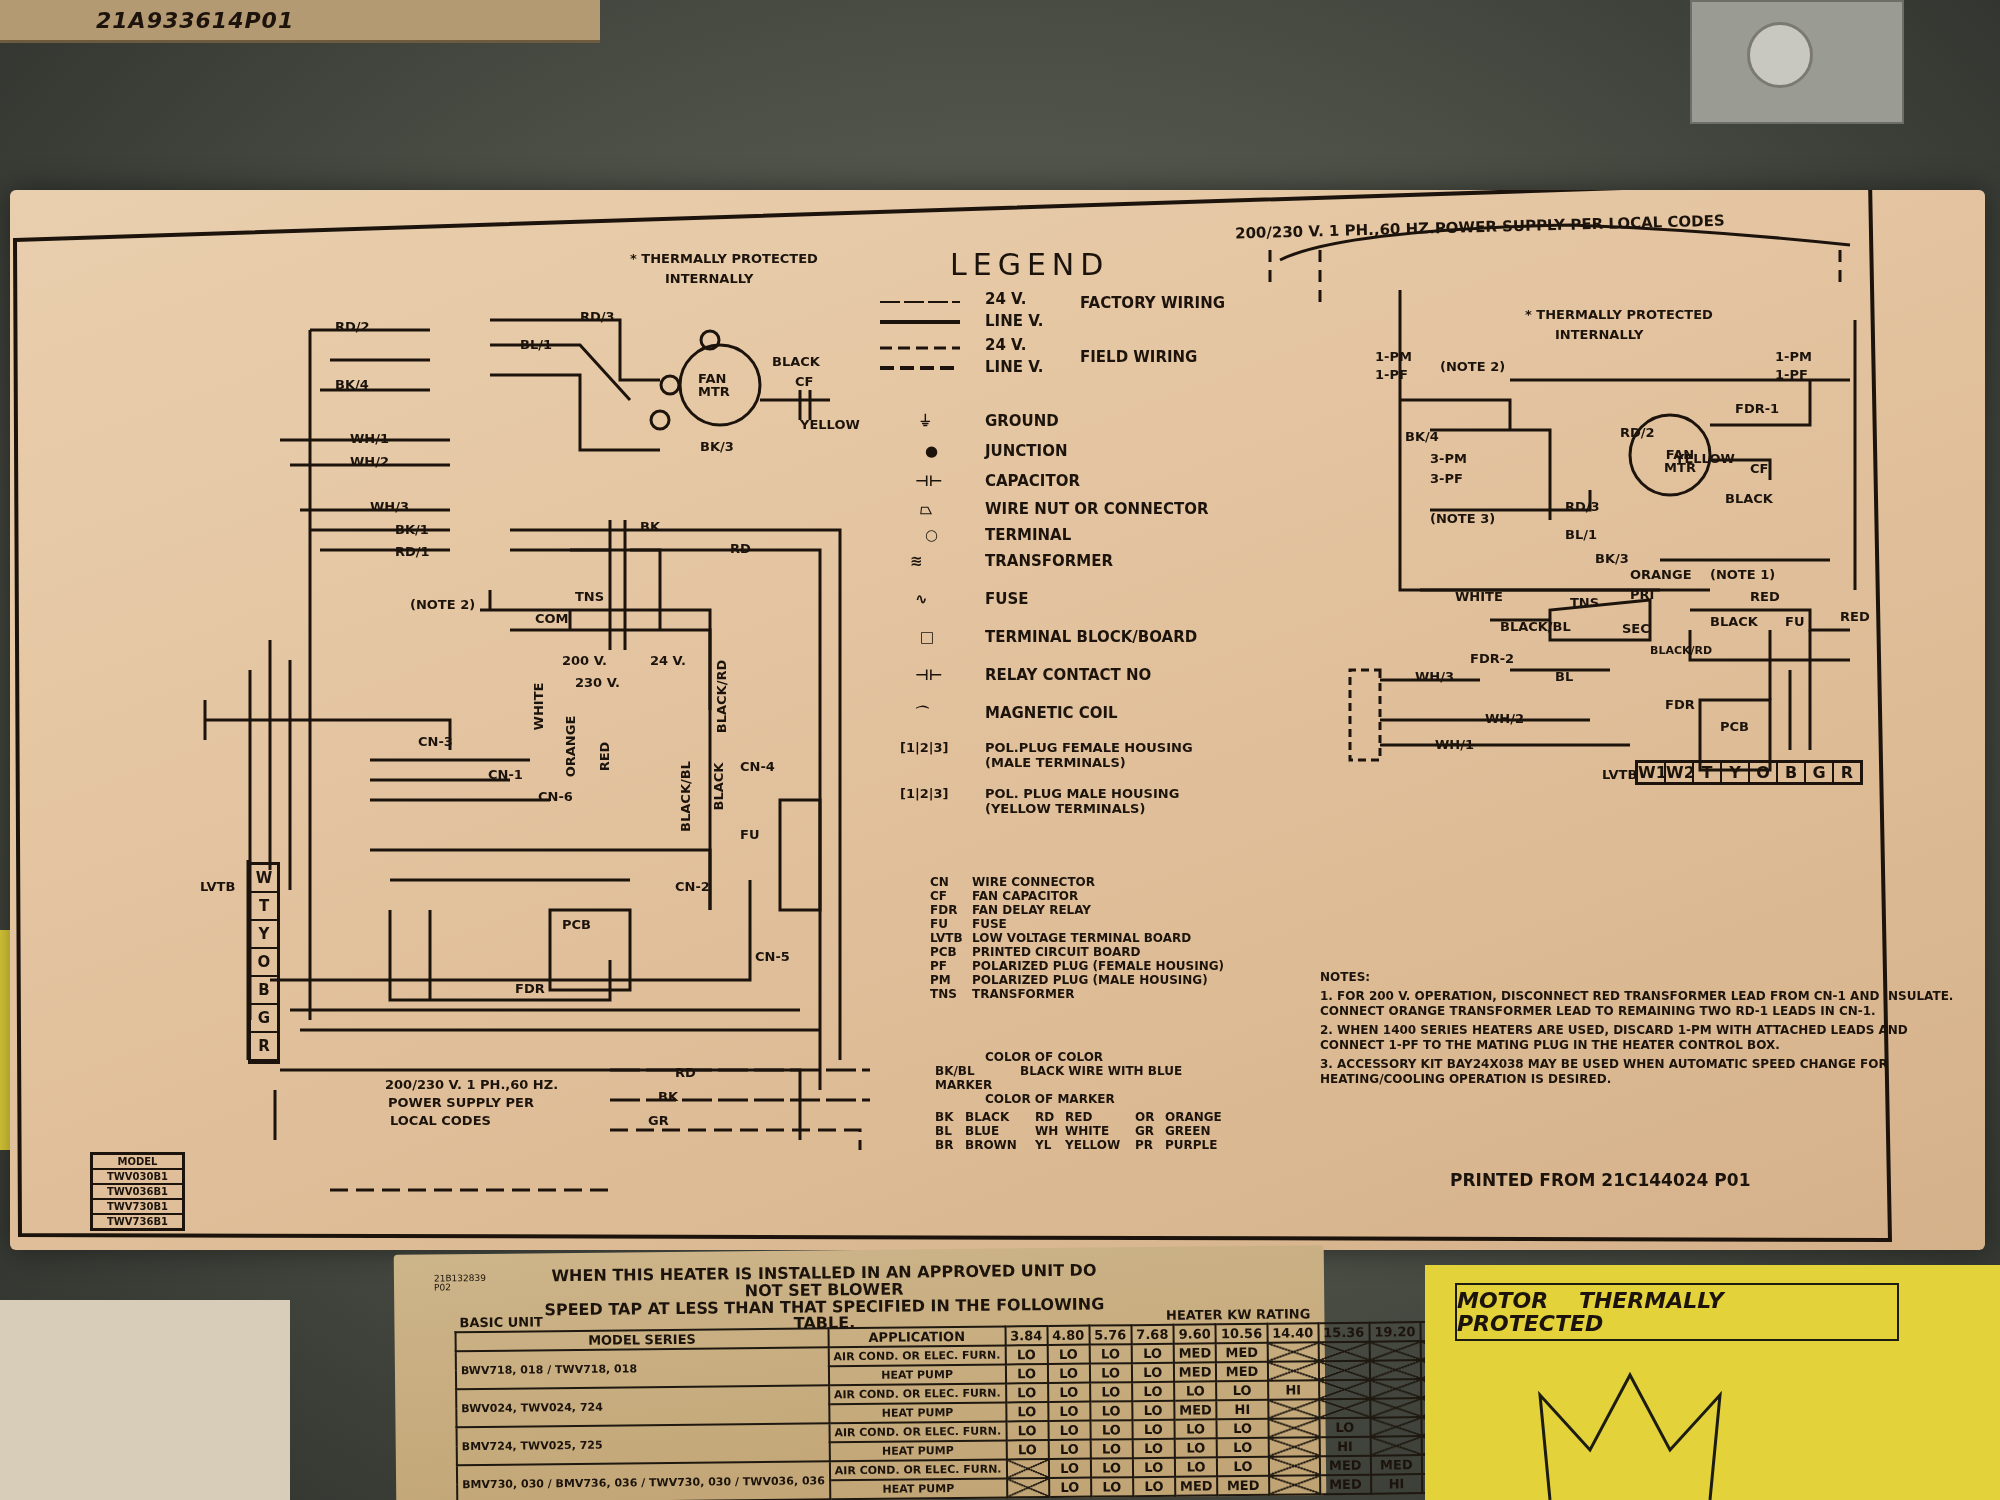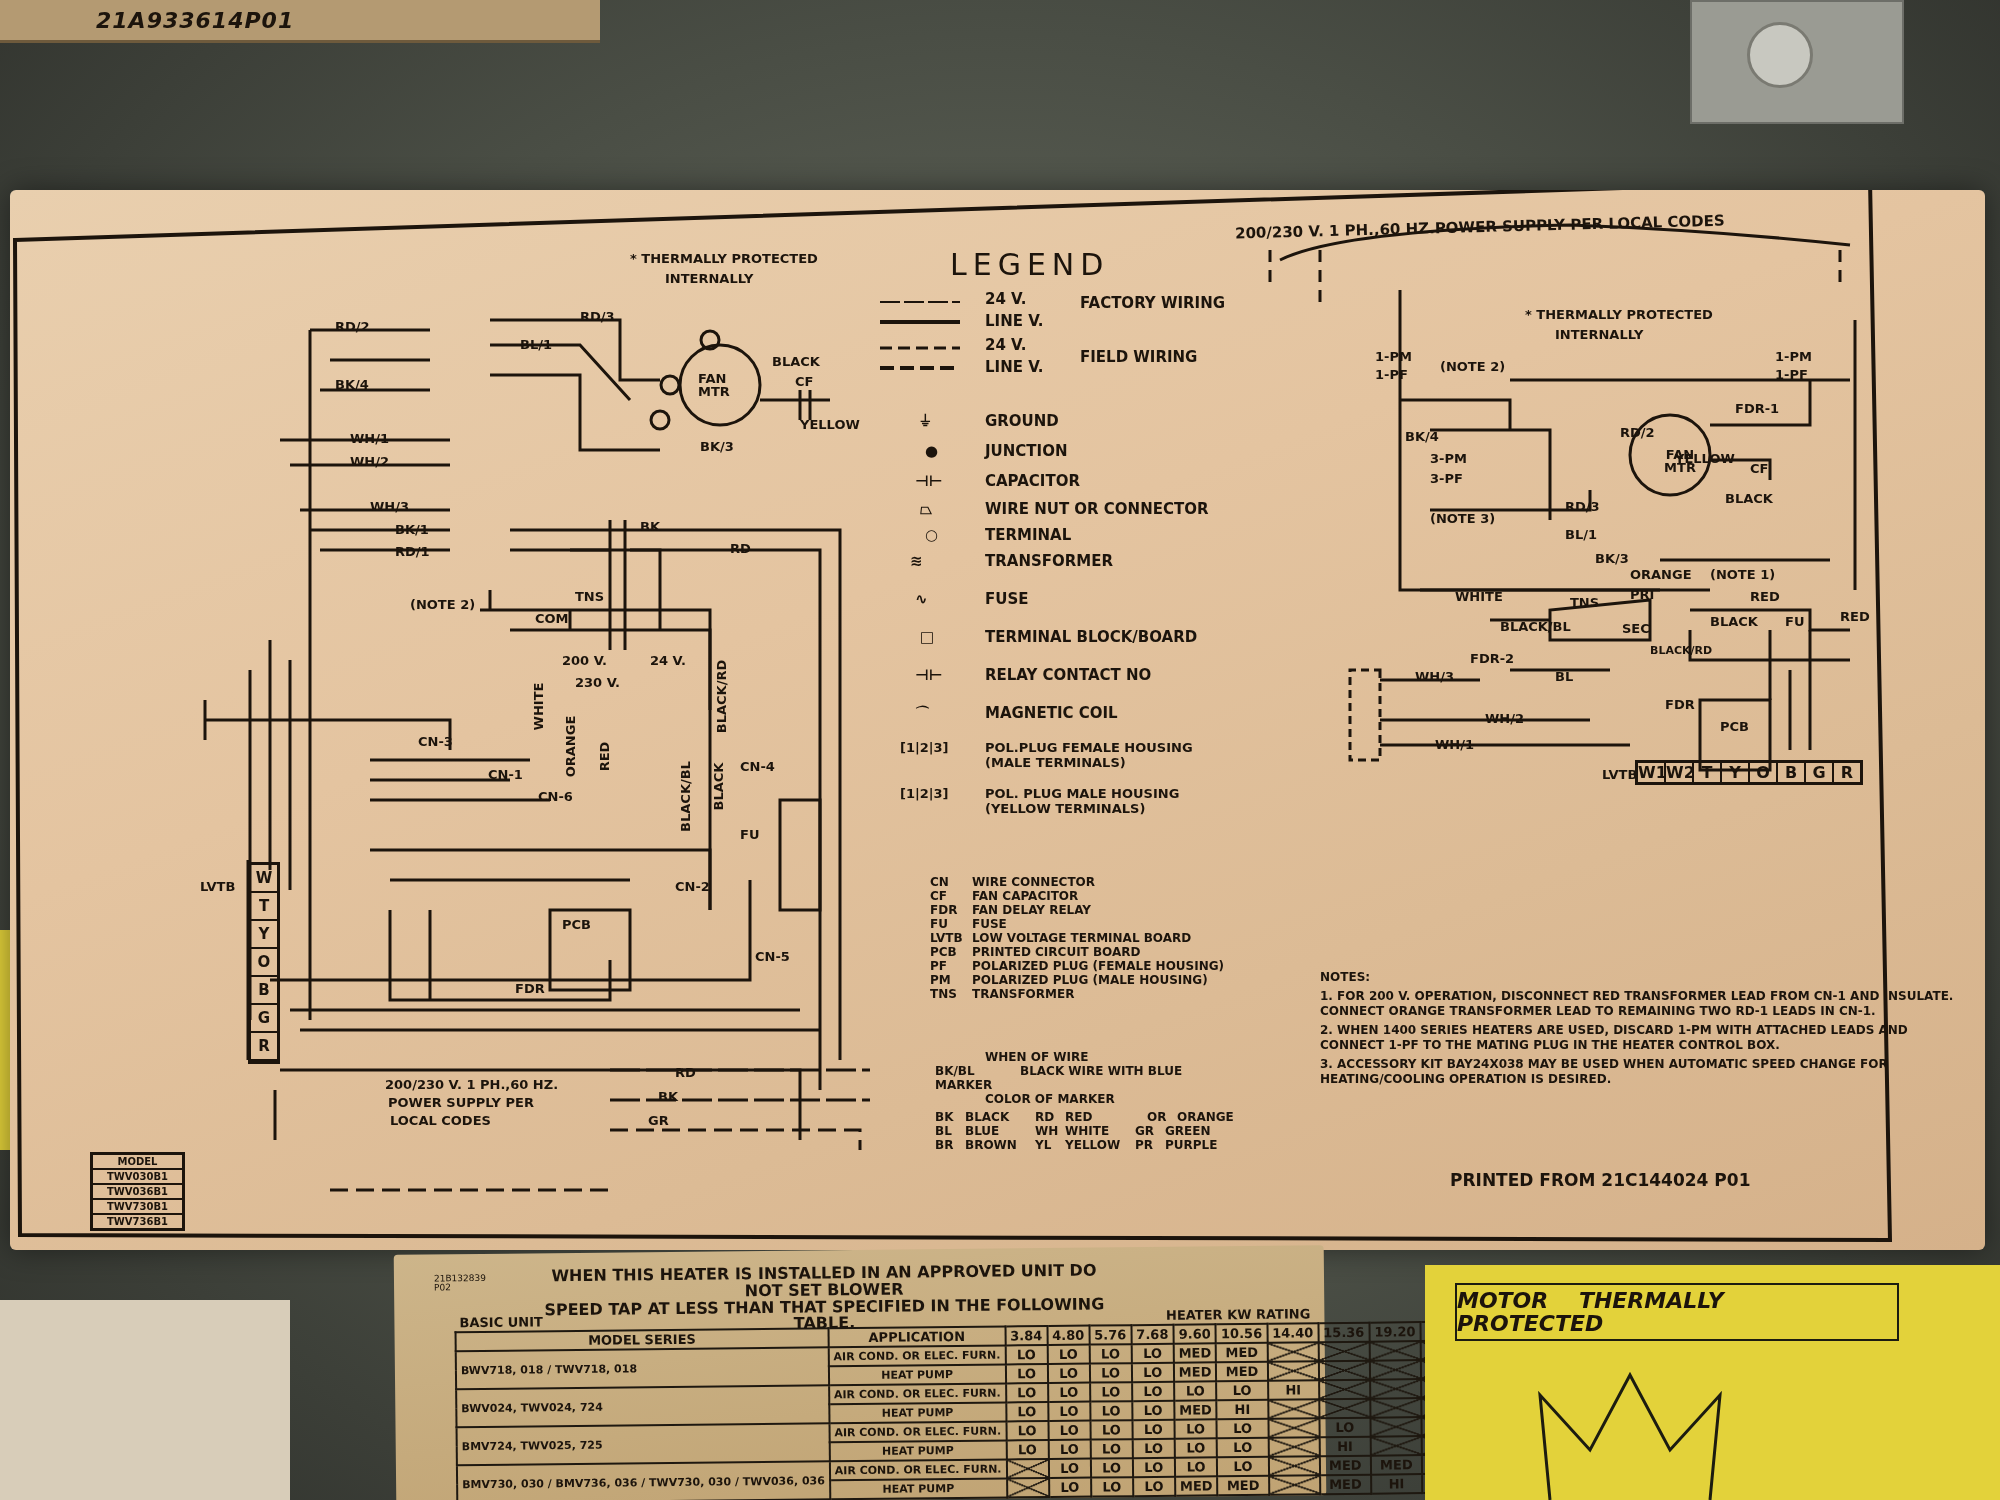--- a/index.html
+++ b/index.html
@@ -210,27 +210,27 @@
     <div><span style="display:inline-block;width:42px;">FDR</span><span>FAN DELAY RELAY</span></div>
     <div><span style="display:inline-block;width:42px;">FU</span><span>FUSE</span></div>
     <div><span style="display:inline-block;width:42px;">LVTB</span><span>LOW VOLTAGE TERMINAL BOARD</span></div>
     <div><span style="display:inline-block;width:42px;">PCB</span><span>PRINTED CIRCUIT BOARD</span></div>
     <div><span style="display:inline-block;width:42px;">PF</span><span>POLARIZED PLUG (FEMALE HOUSING)</span></div>
     <div><span style="display:inline-block;width:42px;">PM</span><span>POLARIZED PLUG (MALE HOUSING)</span></div>
     <div><span style="display:inline-block;width:42px;">TNS</span><span>TRANSFORMER</span></div>
   </div>
 
   <div class="abbrev" style="left:925px;top:860px;width:300px;">
-    <div style="margin-left:50px;">WHEN OF WIRE</div>
+    <div style="margin-left:50px;">COLOR OF COLOR</div>
     <div><span style="display:inline-block;width:85px;">BK/BL</span><span>BLACK WIRE WITH BLUE MARKER</span></div>
     <div style="margin-left:50px;">COLOR OF MARKER</div>
     <div style="display:grid;grid-template-columns:repeat(3,1fr);margin-top:4px;">
       <div><span style="display:inline-block;width:30px;">BK</span><span>BLACK</span></div>
       <div><span style="display:inline-block;width:30px;">RD</span><span>RED</span></div>
-      <div><span style="display:inline-block;width:30px;margin-left:12px;">OR</span><span>ORANGE</span></div>
+      <div><span style="display:inline-block;width:30px;">OR</span><span>ORANGE</span></div>
       <div><span style="display:inline-block;width:30px;">BL</span><span>BLUE</span></div>
       <div><span style="display:inline-block;width:30px;">WH</span><span>WHITE</span></div>
       <div><span style="display:inline-block;width:30px;">GR</span><span>GREEN</span></div>
       <div><span style="display:inline-block;width:30px;">BR</span><span>BROWN</span></div>
       <div><span style="display:inline-block;width:30px;">YL</span><span>YELLOW</span></div>
       <div><span style="display:inline-block;width:30px;">PR</span><span>PURPLE</span></div>
     </div>
   </div>
 
   <div class="txt md" style="left:1225px;top:30px;transform:rotate(-1.5deg);">200/230 V. 1 PH.,60 HZ.POWER SUPPLY PER LOCAL CODES</div>

